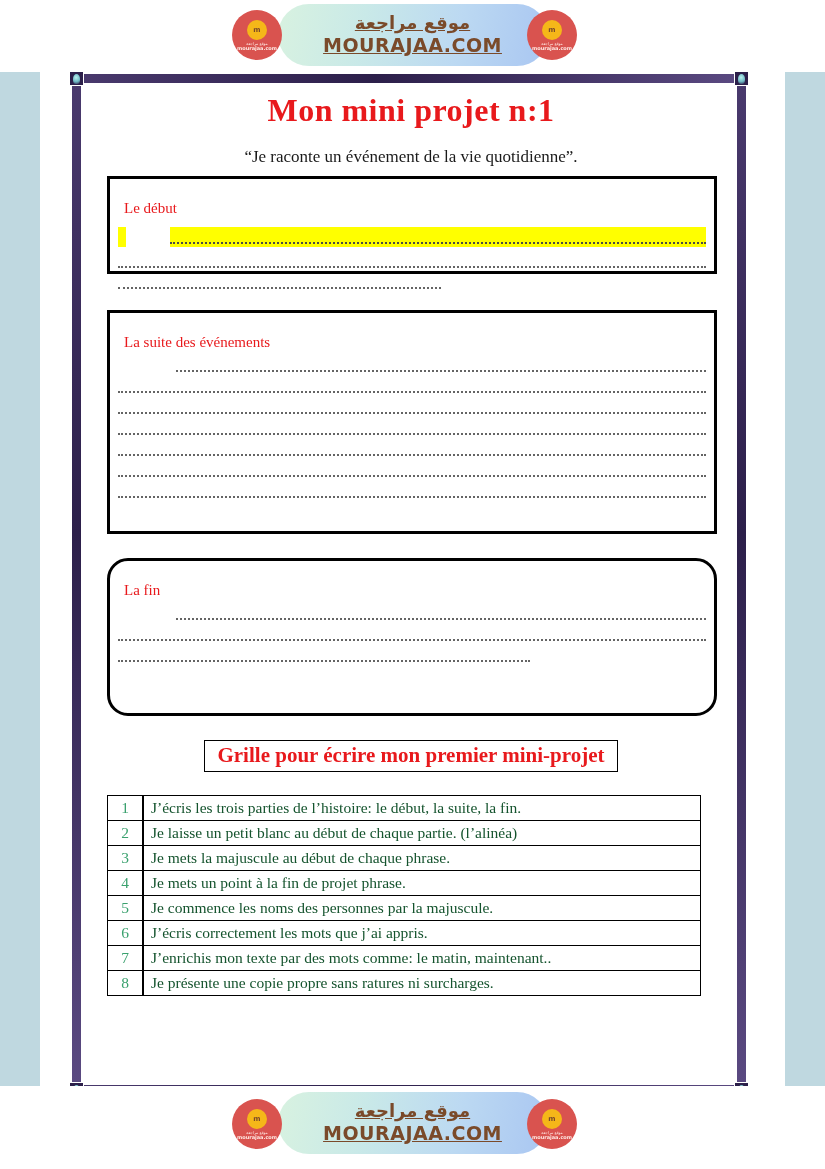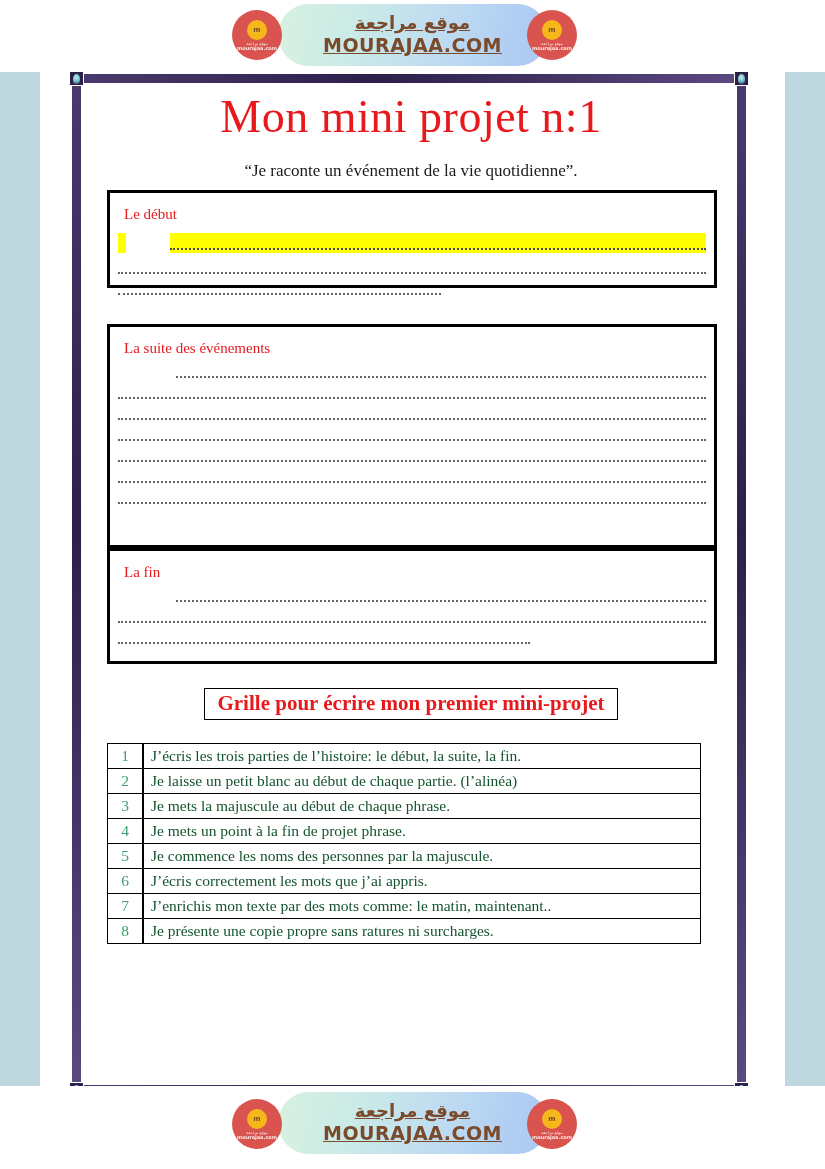--- a/index.html
+++ b/index.html
@@ -167,22 +167,22 @@
     position: absolute;
     left: 86px;
     top: 86px;
     width: 650px;
     z-index: 4;
   }
 
   .doc-title {
     text-align: center;
     color: #e8191c;
-    font-size: 46px;
-    font-weight: normal;
+    font-size: 32px;
+    font-weight: bold;
     line-height: 1;
     margin: 8px 0 0 0;
     letter-spacing: 0.5px;
   }
   .subtitle {
     text-align: center;
     color: #1a1a1a;
     font-size: 17px;
     margin-top: 21px;
     line-height: 1.2;
@@ -196,25 +196,25 @@
   }
 
   
   .sec-box {
     border: 3px solid #000000;
     background: #ffffff;
     box-sizing: border-box;
     position: relative;
     margin-left: 21px;
     width: 610px;
-    padding: 12px 8px 6px 8px;
+    padding: 20px 8px 6px 8px;
   }
   .sec-box.b1 { margin-top: 9px;  height: 98px; }
   .sec-box.b2 { margin-top: 36px; height: 224px; }
-  .sec-box.b3 { height: 116px; }
+  .sec-box.b3 { margin-top: 24px; height: 158px; border-radius: 21px; }
 
   .sec-label {
     color: #e8191c;
     font-size: 15px;
     line-height: 1.1;
     margin: 1px 0 0 6px;
   }
 
   .dot-line {
     height: 1px;

